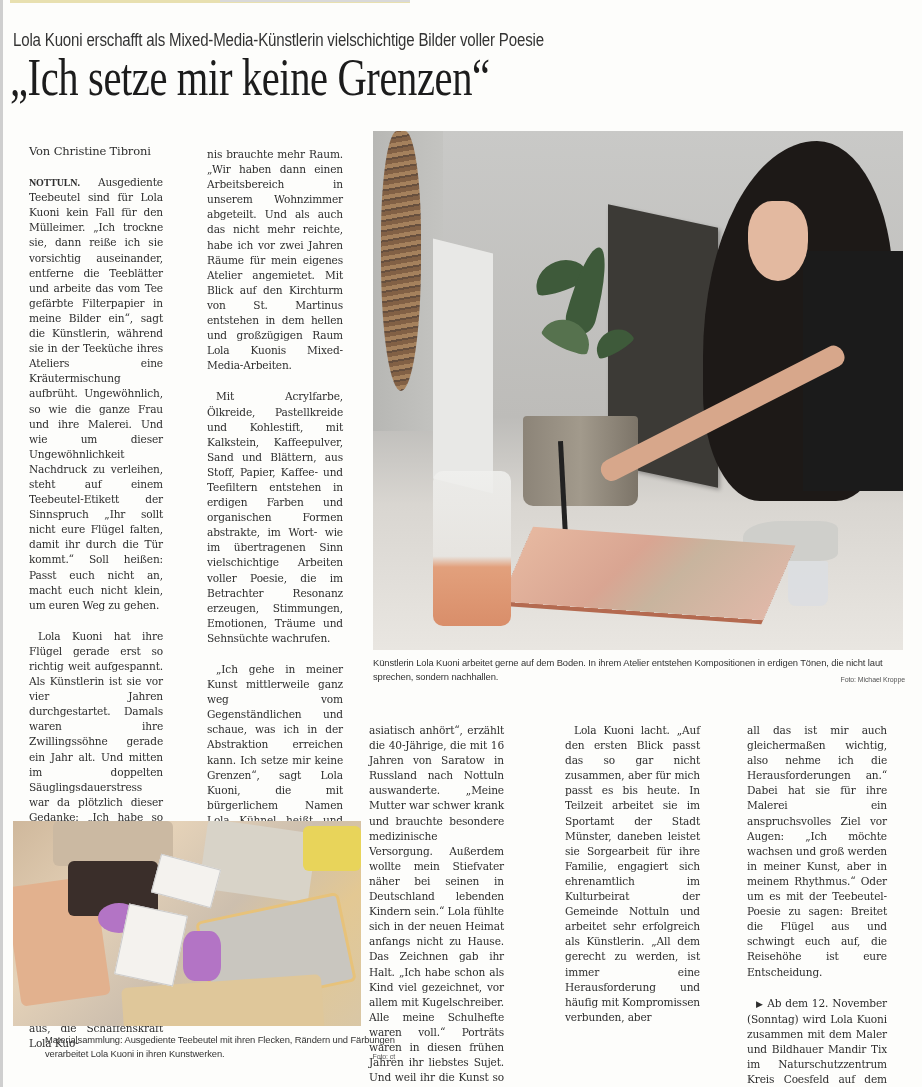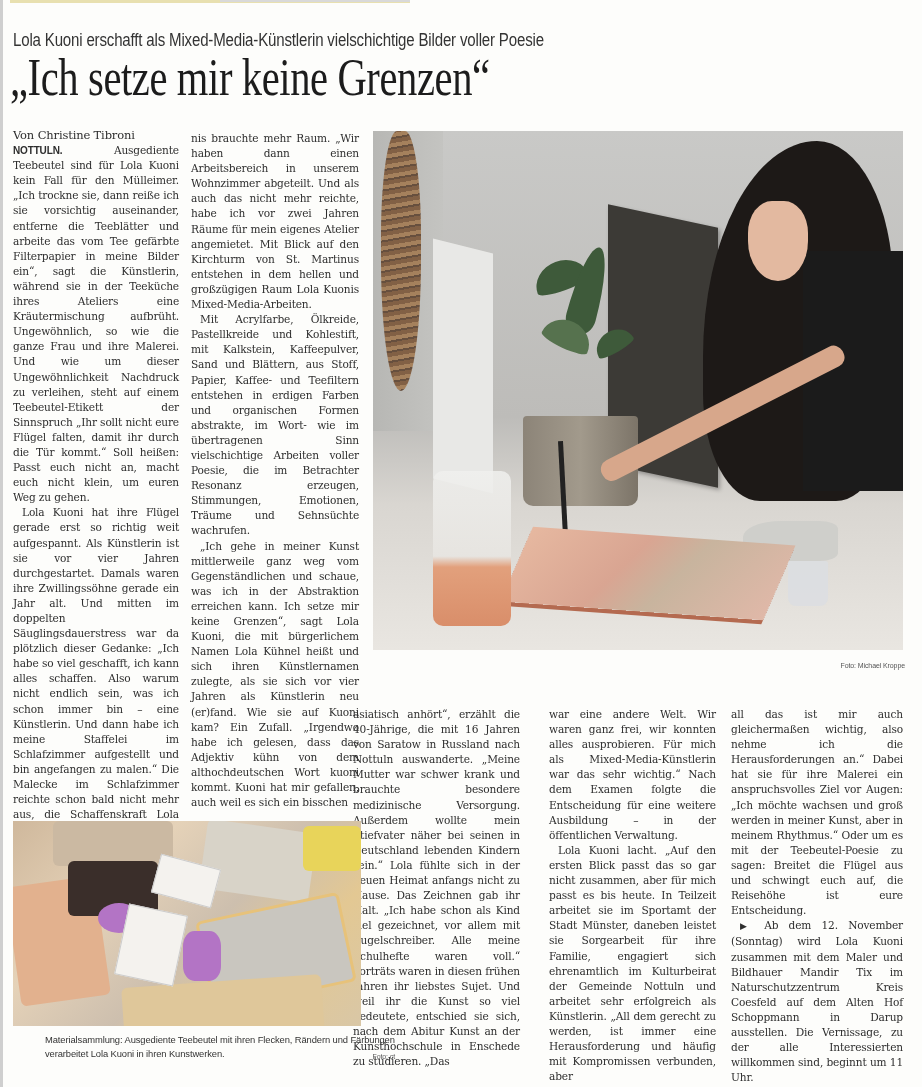--- a/index.html
+++ b/index.html
@@ -18,24 +18,24 @@
   }
   .headline {
     position: absolute; left: 10px; top: 48px;
     font-family: "Liberation Serif", serif; font-size: 52px; color: #1c1c1c;
     transform: scaleX(0.78); transform-origin: left top; white-space: nowrap; letter-spacing: -0.5px;
   }
   .col {
     position: absolute; font-size: 10.6px; line-height: 15.1px; text-align: justify;
     hyphens: manual; color: #2e2e2e; letter-spacing: -0.15px;
   }
-  .col p { margin: 0; text-indent: 9px; }
+  .col p { margin: 16px; text-indent: 9px; }
   .col p.noindent { text-indent: 0; }
   .byline { font-size: 11.5px; margin-bottom: 8px; text-indent: 0 !important; }
-  .dateline { font-family: Liberation Sans, sans-serif; font-weight: bold; font-size: 10px; }
+  .dateline { font-family: Liberation Serif, serif; font-weight: bold; font-size: 10px; }
   .arrow { font-size: 9px; }
   .caption {
     position: absolute; font-family: "Liberation Sans", sans-serif;
     font-size: 9.4px; line-height: 14px; color: #333; letter-spacing: -0.1px;
   }
   .credit { float: right; font-size: 7px; color: #555; margin-top: 3px; }
   .photo { position: absolute; overflow: hidden; }
   
   #photo-main { left: 373px; top: 131px; width: 530px; height: 519px;
     background: linear-gradient(180deg, #c9c9c7 0%, #bdbcb9 55%, #d9d6d1 72%, #e9e6e1 100%); }
@@ -99,28 +99,28 @@
   <div class="shirt"></div>
   <div class="face"></div>
   <div class="arm"></div>
   <div class="brush"></div>
   <div class="shoe"></div>
   <div class="painting"></div>
   <div class="jar"></div>
   <div class="cup"></div>
 </div>
 <div class="caption" style="left:373px; top:656px; width:532px;">
+  <span>Künstlerin Lola Kuoni arbeitet gerne auf dem Boden. In ihrem Atelier entstehen Kompositionen in erdigen Tönen, die nicht laut sprechen, sondern nachhallen.</span>
   <span class="credit">Foto: Michael Kroppe</span>
 </div>
 
 <div class="col" style="left:353px; top:707px; width:167px;">
   <p class="noindent">asiatisch anhört“, erzählt die 40-Jährige, die mit 16 Jahren von Saratow in Russland nach Nottuln auswanderte. „Meine Mutter war schwer krank und brauchte besondere medizinische Versorgung. Außerdem wollte mein Stiefvater näher bei seinen in Deutschland lebenden Kindern sein.“ Lola fühlte sich in der neuen Heimat anfangs nicht zu Hause. Das Zeichnen gab ihr Halt. „Ich habe schon als Kind viel gezeichnet, vor allem mit Kugelschreiber. Alle meine Schulhefte waren voll.“ Porträts waren in diesen frühen Jahren ihr liebstes Sujet. Und weil ihr die Kunst so viel bedeutete, entschied sie sich, nach dem Abitur Kunst an der Kunsthochschule in Enschede zu studieren. „Das</p>
 </div>
 <div class="col" style="left:549px; top:707px; width:167px;">
-  <p class="noindent">war eine andere Welt. Wir waren ganz frei, wir konnten alles ausprobieren. Für mich als Mixed-Media-Künstlerin war das sehr wichtig.“ Nach dem Examen folgte die Entscheidung für eine weitere Ausbildung – in der öffentlichen Verwaltung.</p>
   <p>Lola Kuoni lacht. „Auf den ersten Blick passt das so gar nicht zusammen, aber für mich passt es bis heute. In Teilzeit arbeitet sie im Sportamt der Stadt Münster, daneben leistet sie Sorgearbeit für ihre Familie, engagiert sich ehrenamtlich im Kulturbeirat der Gemeinde Nottuln und arbeitet sehr erfolgreich als Künstlerin. „All dem gerecht zu werden, ist immer eine Herausforderung und häufig mit Kompromissen verbunden, aber</p>
 </div>
 <div class="col" style="left:731px; top:707px; width:172px;">
   <p class="noindent">all das ist mir auch gleichermaßen wichtig, also nehme ich die Herausforderungen an.“ Dabei hat sie für ihre Malerei ein anspruchsvolles Ziel vor Augen: „Ich möchte wachsen und groß werden in meiner Kunst, aber in meinem Rhythmus.“ Oder um es mit der Teebeutel-Poesie zu sagen: Breitet die Flügel aus und schwingt euch auf, die Reisehöhe ist eure Entscheidung.</p>
   <p><span class="arrow">▶</span> <span>Ab dem 12. November (Sonntag) wird Lola Kuoni zusammen mit dem Maler und Bildhauer Mandir Tix im Naturschutzzentrum Kreis Coesfeld auf dem Alten Hof Schoppmann in Darup ausstellen. Die Vernissage, zu der alle Interessierten willkommen sind, beginnt um 11 Uhr.</span></p>
 </div>
 
 <div class="photo" id="photo-tea">
   <div class="bag" style="left:0; top:60px; width:90px; height:120px; background:#e2b18e; transform:rotate(-8deg);"></div>
   <div class="bag" style="left:190px; top:5px; width:110px; height:70px; background:#d8d3c8; transform:rotate(8deg);"></div>

